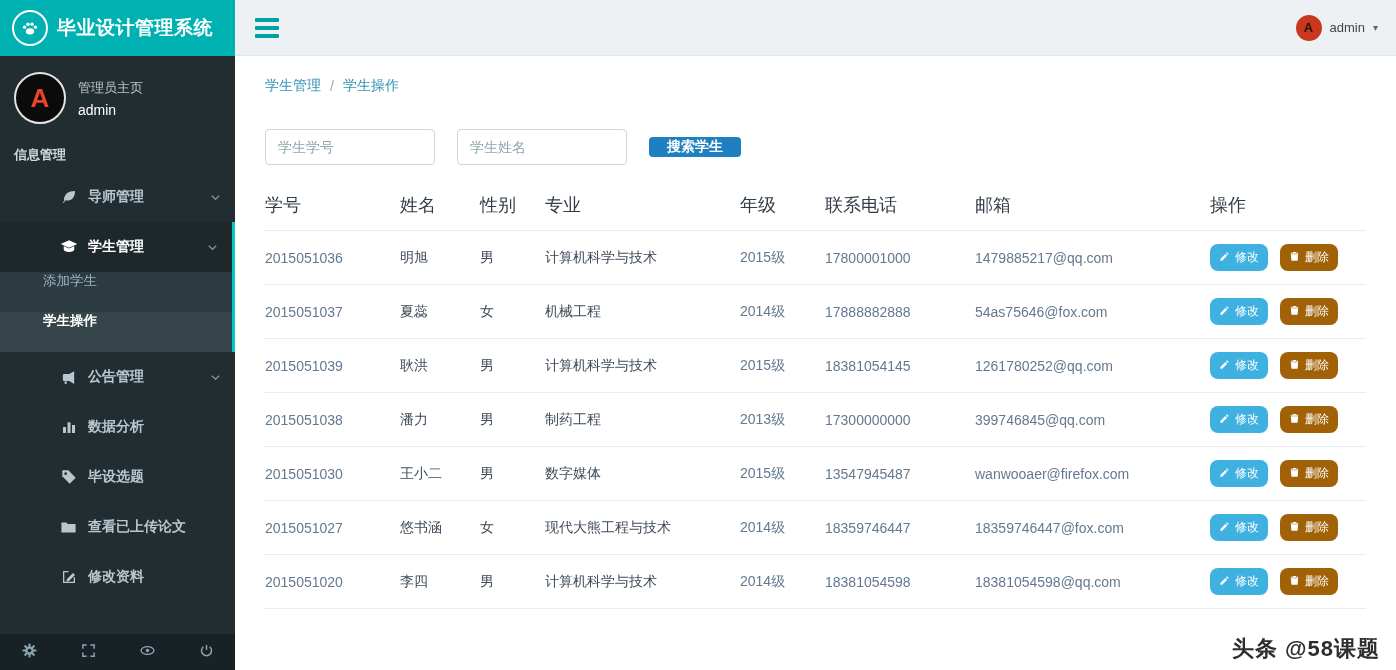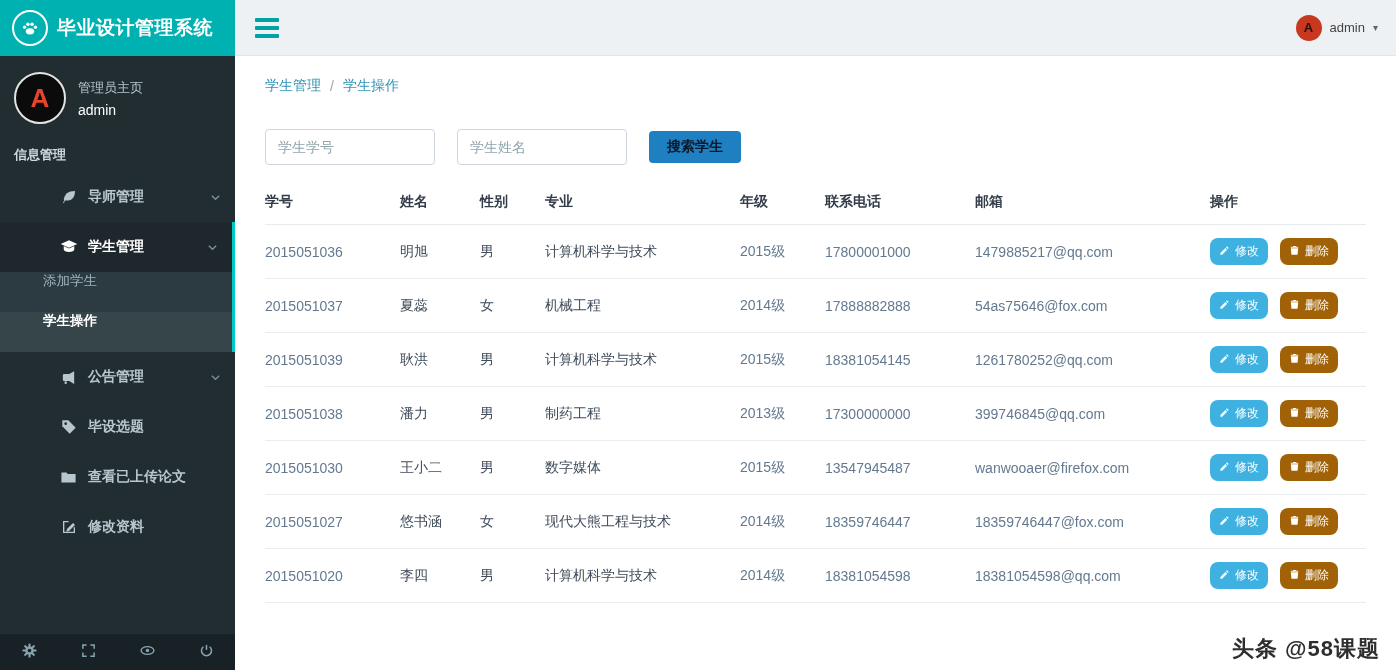--- a/index.html
+++ b/index.html
@@ -48,24 +48,24 @@
   
   .content { position: absolute; left: 235px; top: 57px; width: 1161px; height: 613px; background: #fff; padding: 20px 30px 0; }
   .breadcrumb { font-size: 14px; display: flex; gap: 9px; align-items: center; }
   .crumb { color: #2f93b5; cursor: pointer; text-decoration: none; }
   .crumb.current { cursor: default; }
   .crumb-sep { color: #9aa5ad; }
 
   .search-row { margin-top: 34px; display: flex; gap: 22px; align-items: center; }
   .search-input { width: 170px; height: 36px; border: 1px solid #cfd6dd; border-radius: 4px; padding: 0 12px; font-size: 14px; color: #333; outline: none; background: #fff; }
   .search-input::placeholder { color: #8fa6ad; }
-  .search-btn { height: 32px; padding: 0 18px; background: #1e7fc1; color: #0f172a; border: none; border-radius: 4px; font-size: 14px; font-weight: 700; cursor: pointer; }
+  .search-btn { height: 20px; padding: 0 18px; background: #1e7fc1; color: #ffffff; border: none; border-radius: 4px; font-size: 14px; font-weight: 700; cursor: pointer; }
 
   table.students { margin-top: 18px; width: 100%; border-collapse: collapse; table-layout: fixed; }
-  table.students th { text-align: left; font-size: 14px; color: #333c48; font-weight: 700; padding: 10px 4px 13px 0; border-bottom: 1px solid #e7ebef; white-space: nowrap; }
+  table.students th { text-align: left; font-size: 18px; color: #333c48; font-weight: 400; padding: 10px 4px 13px 0; border-bottom: 1px solid #e7ebef; white-space: nowrap; }
   table.students td { font-size: 14px; padding: 13px 4px 13px 0; border-bottom: 1px solid #e9edf1; white-space: nowrap; overflow: hidden; }
   .cell-num { color: #64798f; }
   .cell-text { color: #3f4b59; }
   .btn { color: #fff; border: none; border-radius: 8px; font-size: 12px; padding: 5px 9px; display: inline-flex; align-items: center; gap: 5px; cursor: pointer; }
   .btn-edit { background: #3eb1e1; }
   .btn-del { background: #a16207; margin-left: 8px; }
 
   .watermark { position: absolute; right: 16px; bottom: 6px; font-size: 22px; font-weight: 700; color: #2e2e2e; letter-spacing: 1px; }
 </style>
 </head>
@@ -144,20 +144,30 @@
           </svg>
       </span>
       <span class="mi-label">公告管理</span>
       <span class="chev">
         <svg width="11" height="11" viewBox="0 0 24 24" fill="none" stroke="currentColor" stroke-width="3">
             <path d="M4 8l8 8 8-8"></path>
           </svg>
       </span>
     </div>
 
+    <div class="menu-item">
+      <span class="mi-icon">
+        <svg width="16" height="16" viewBox="0 0 24 24" fill="currentColor">
+            <rect x="3" y="12" width="4.5" height="9"></rect>
+            <rect x="9.8" y="5" width="4.5" height="16"></rect>
+            <rect x="16.5" y="9" width="4.5" height="12"></rect>
+          </svg>
+      </span>
+      <span class="mi-label">数据分析</span>
+    </div>
 
     <div class="menu-item">
       <span class="mi-icon">
         <svg width="16" height="16" viewBox="0 0 24 24" fill="currentColor">
             <path d="M2 2v9l11 11 9-9L11 2H2z"></path>
             <circle cx="7" cy="7" r="2" fill="#222d32"></circle>
           </svg>
       </span>
       <span class="mi-label">毕设选题</span>
     </div>

